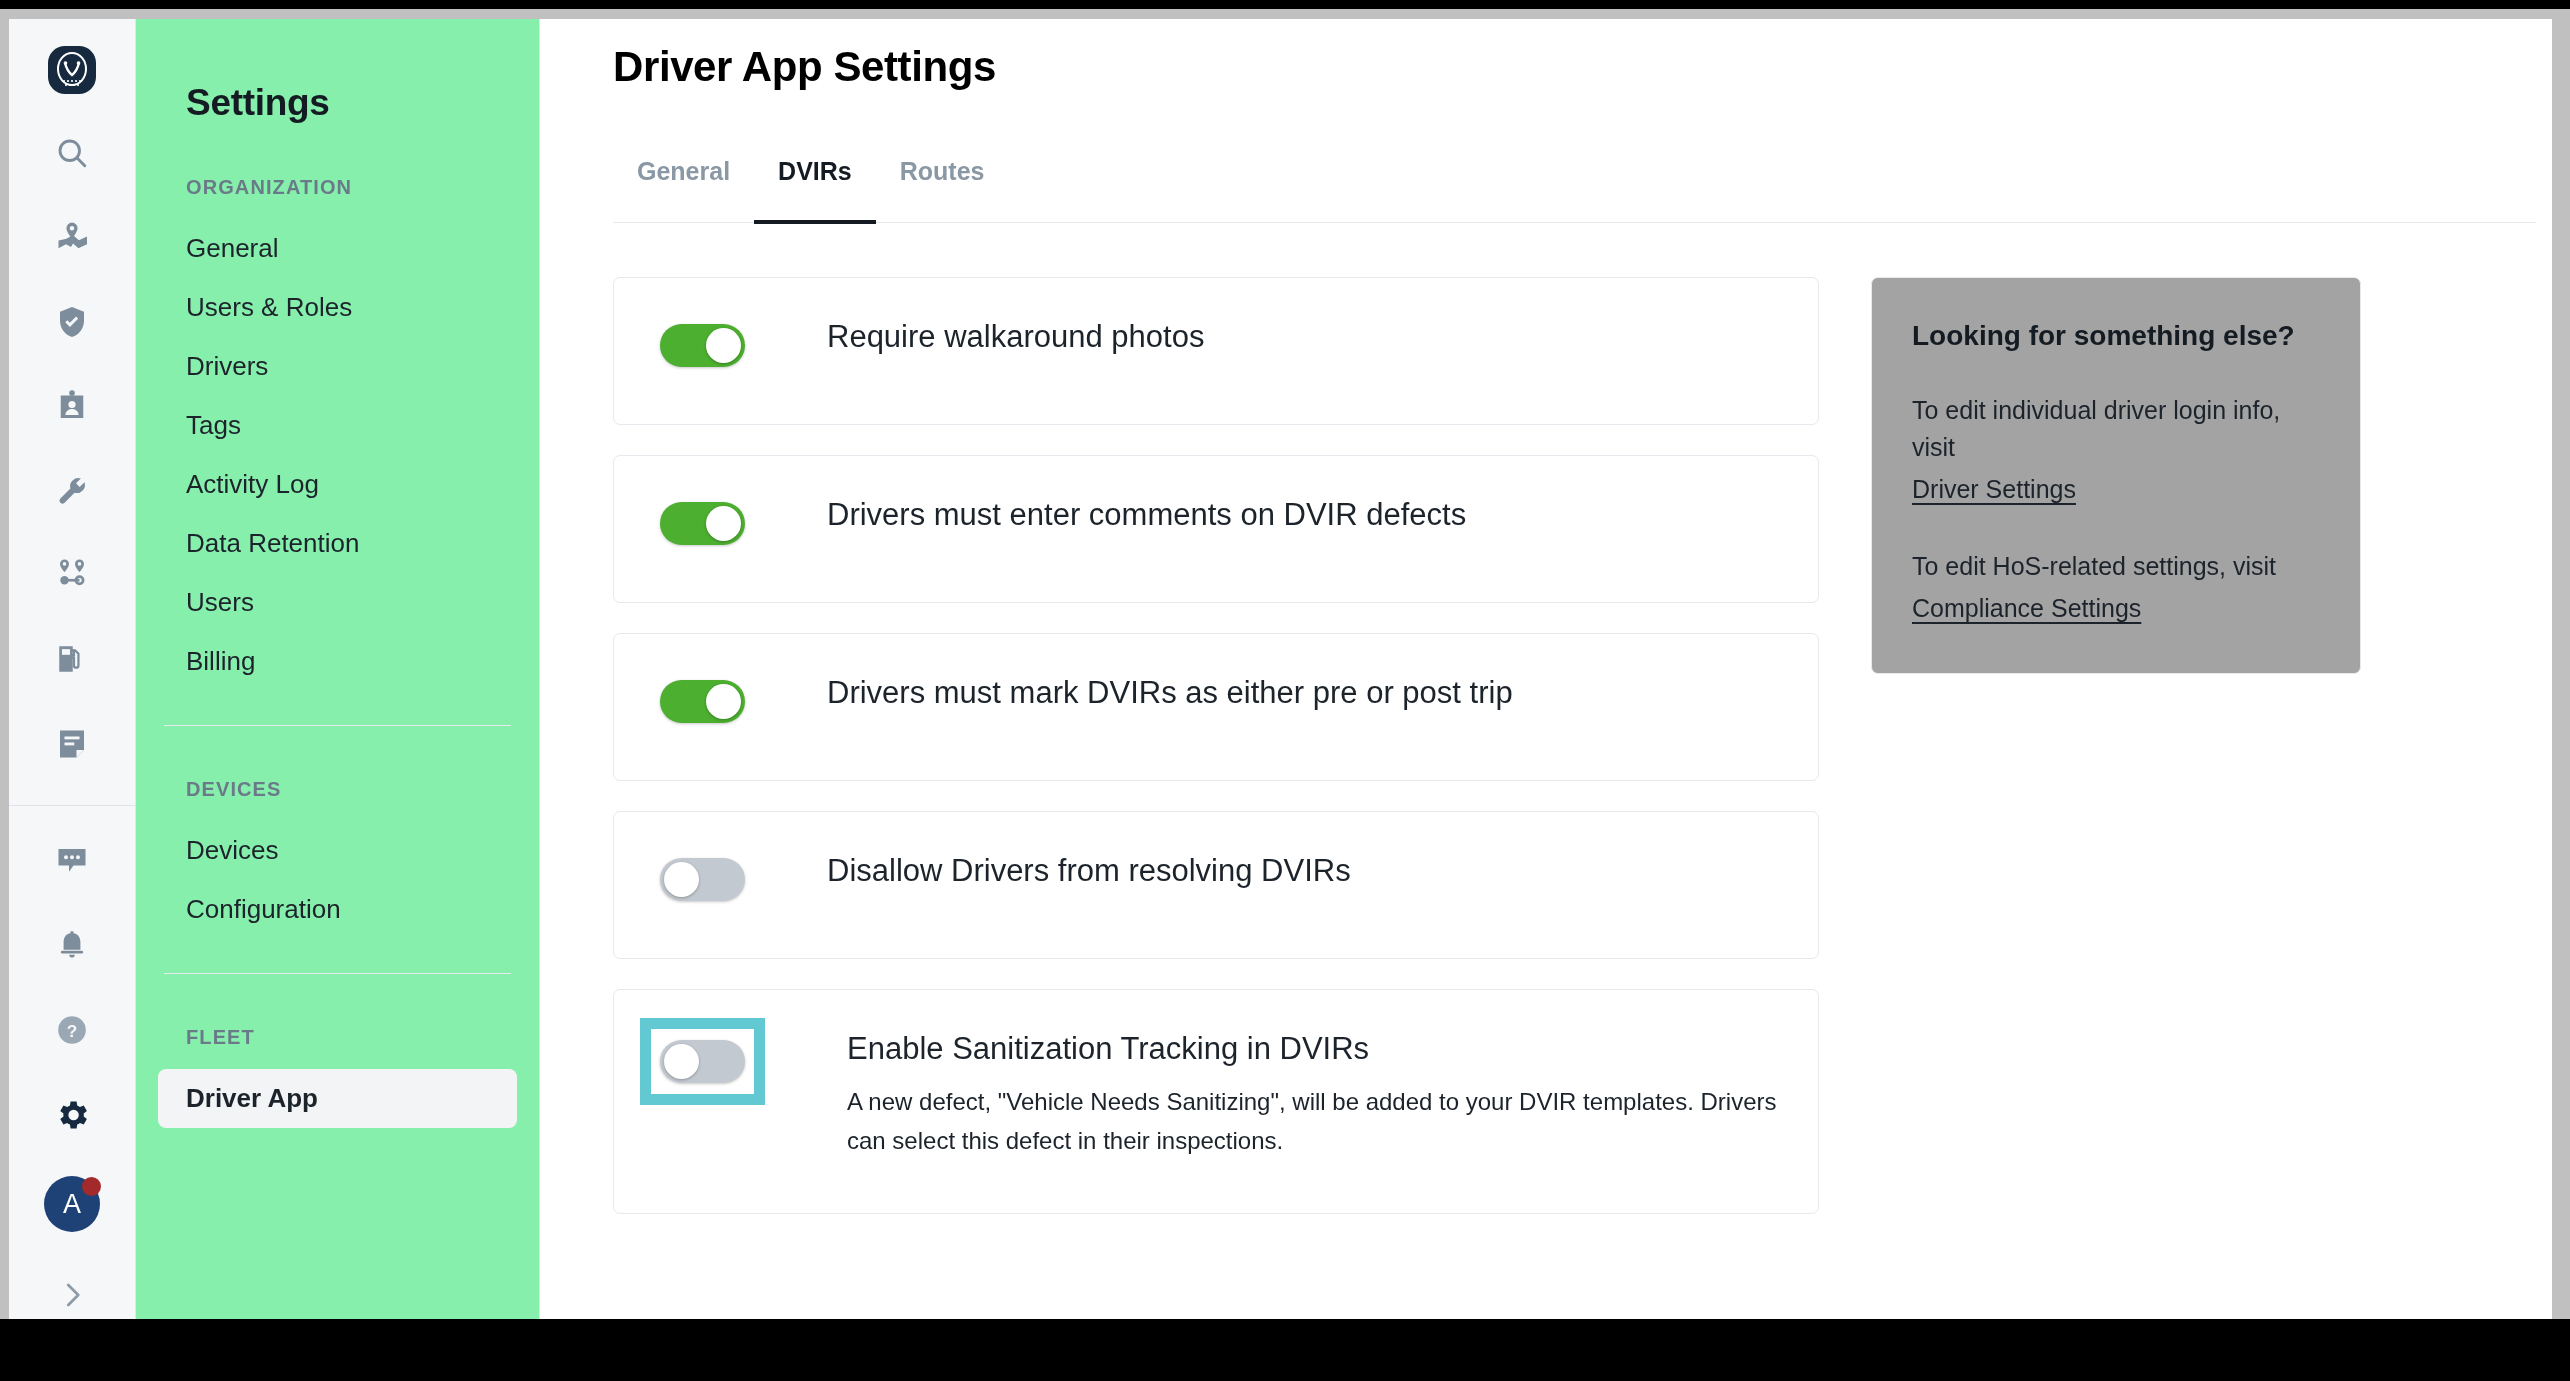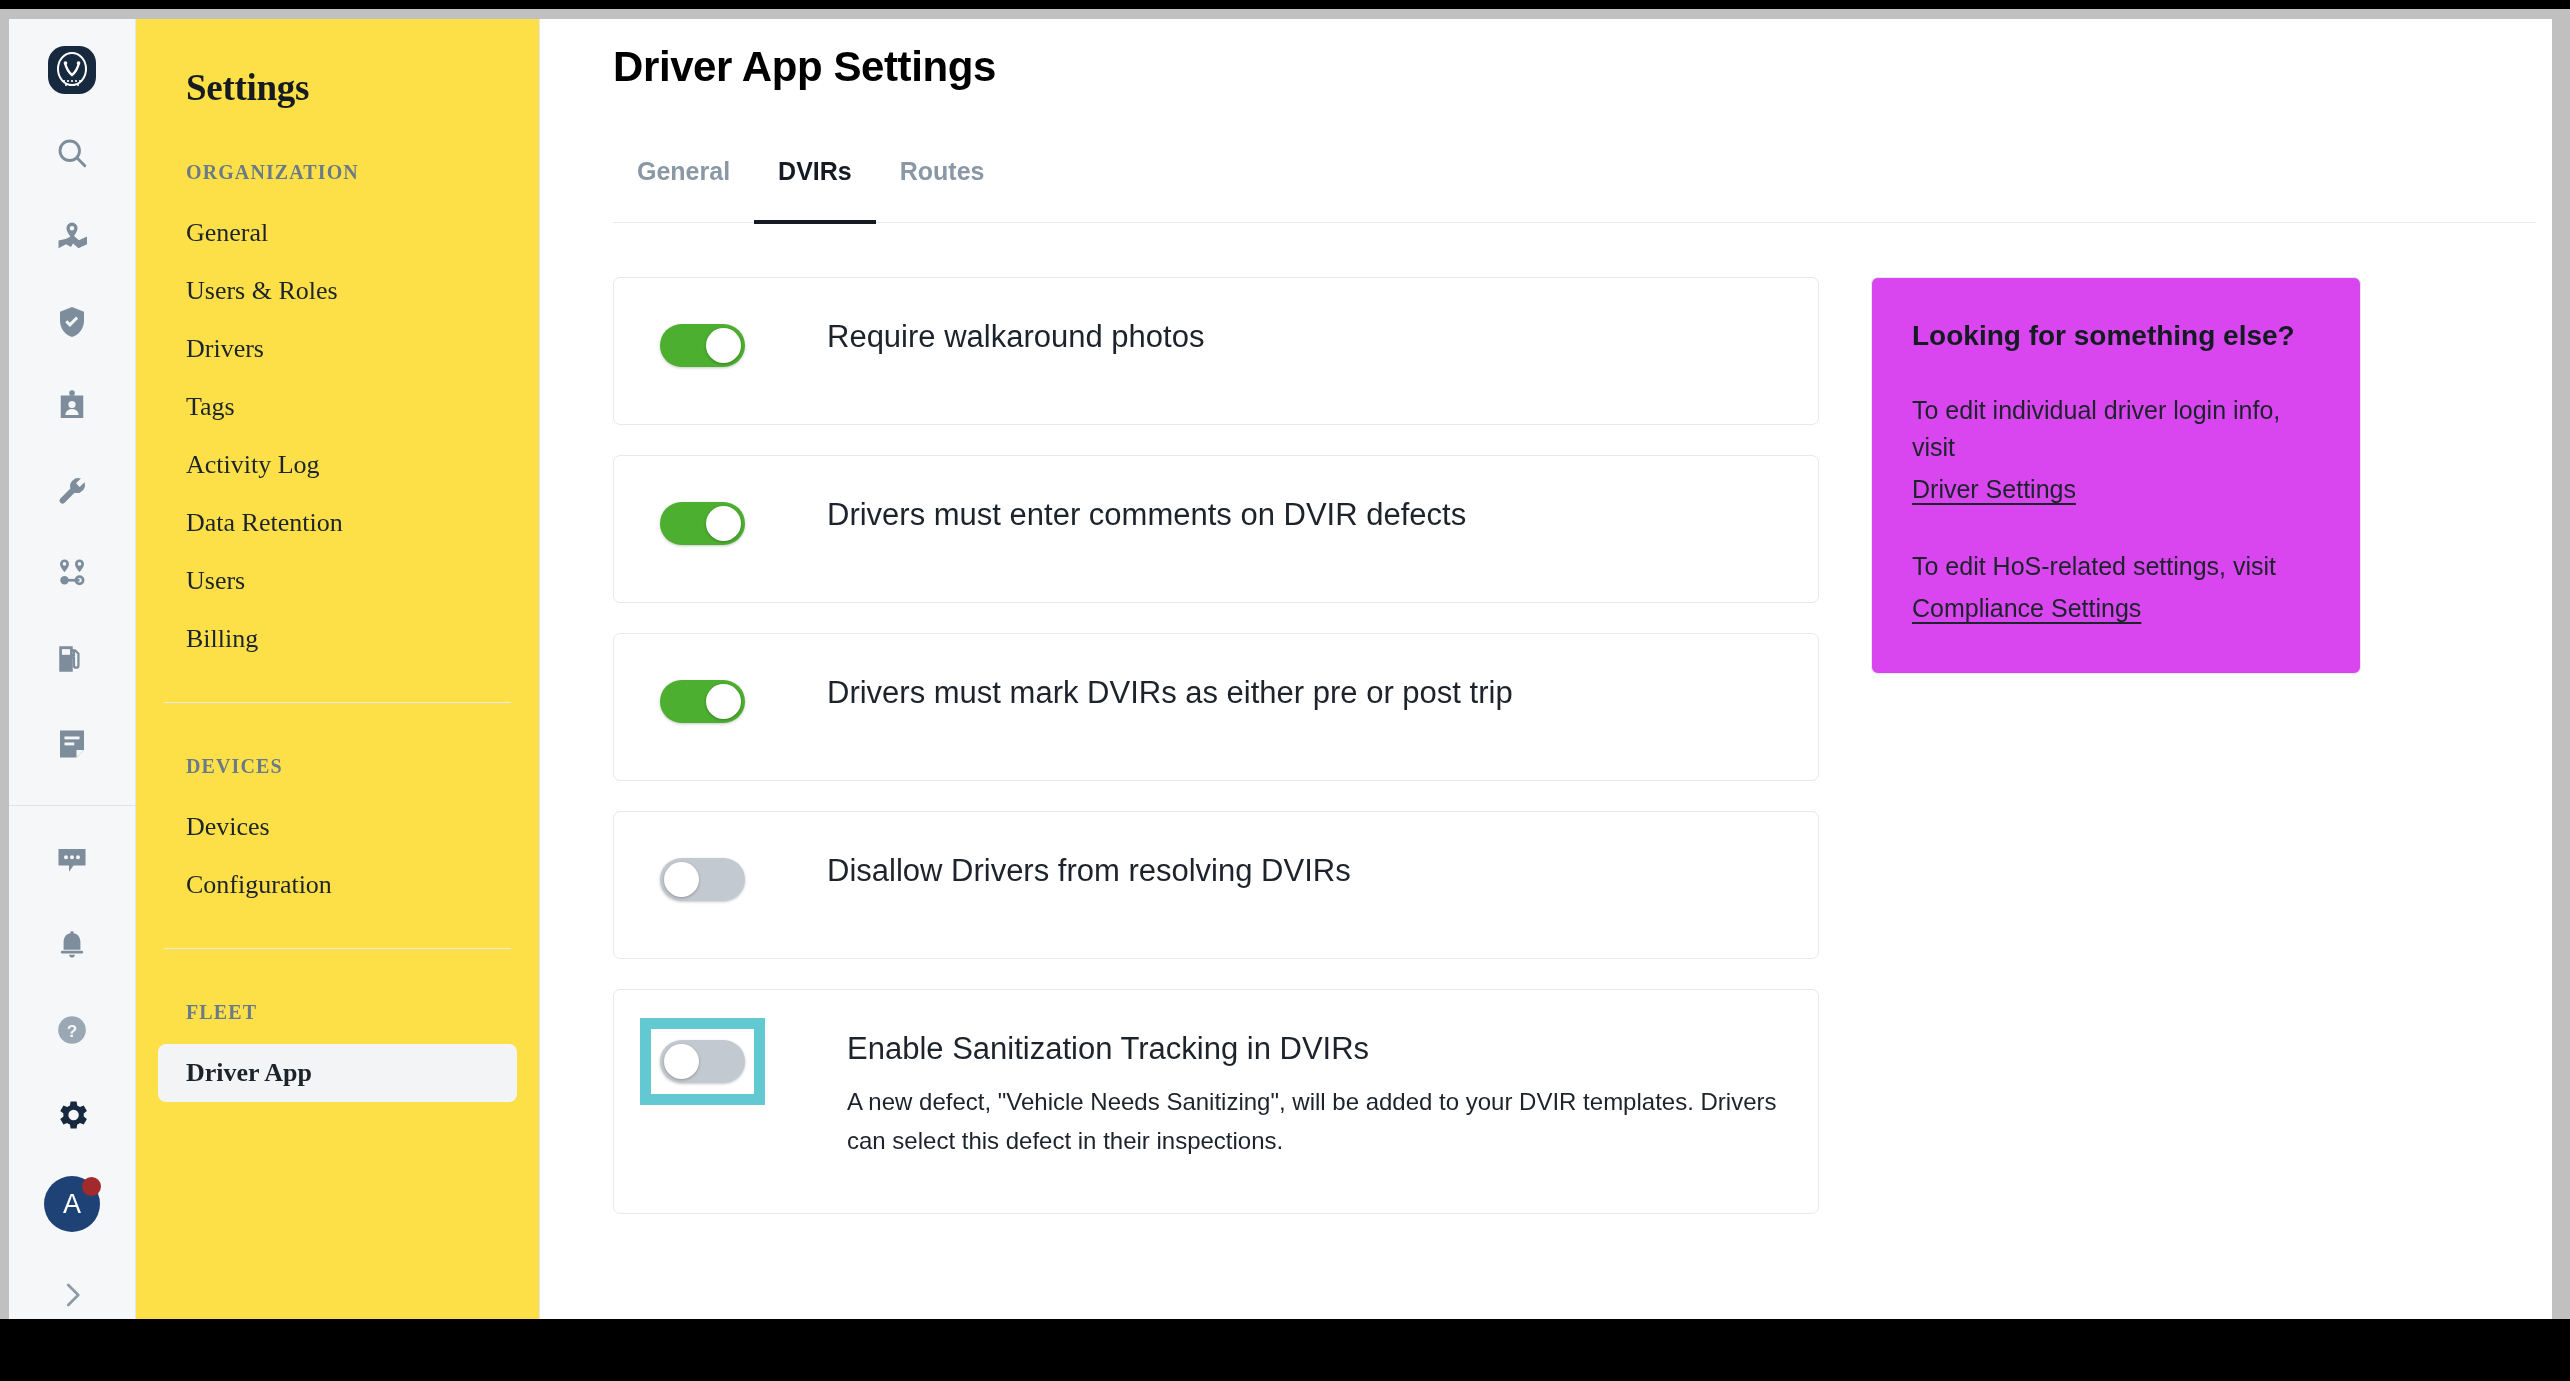--- a/index.html
+++ b/index.html
@@ -53,22 +53,22 @@
   }
   #rail-avatar .dot {
     position:absolute; right:2px; top:3px;
     width:19px; height:19px; border-radius:50%; background:#a32a2a;
   }
   #rail-expand { margin-top:36px; width:60px; height:50px; display:flex; align-items:center; justify-content:center; cursor:pointer; }
 
   
   #nav {
     position:absolute; left:127px; top:0; width:404px; height:1300px;
-    background:#fde047; border-right:1px solid #e3e7eb;
-    padding:0 0 0 0; overflow:hidden;font-family:Liberation Serif, serif;
+    background:#86efac; border-right:1px solid #e3e7eb;
+    padding:16px 0 0 0; overflow:hidden;
   }
   #nav-title {
     font-size:37px; font-weight:700; color:#141b22;
     margin:47px 0 0 50px; letter-spacing:-.3px;
   }
   .nav-group-label {
     font-size:20px; font-weight:700; color:#6b7a89;
     letter-spacing:1.1px; margin:52px 0 0 50px;
   }
   .nav-item {
@@ -137,21 +137,21 @@
 
   .card-body { margin-left:44px; padding-top:0; }
   .card-label { font-size:31px; color:#1c232b; line-height:1.25; }
   .card-desc {
     font-size:24px; color:#1c232b; line-height:1.62;
     margin-top:14px; max-width:1000px;
   }
 
   #aside {
     width:490px;
-    border:1px solid #e6e9ed; border-radius:7px; background:#d946ef;
+    border:1px solid #e6e9ed; border-radius:7px; background:#a3a3a3;
     padding:42px 40px 46px 40px; align-self:flex-start;
   }
   #aside-title { font-size:28px; font-weight:700; color:#141b22; }
   .aside-para { font-size:25px; color:#1c232b; line-height:1.46; margin-top:40px; }
   .aside-link {
     display:inline-block; color:#1c232b; text-decoration:underline;
     text-underline-offset:5px; cursor:pointer; margin-top:6px;
   }
 </style>
 </head>

